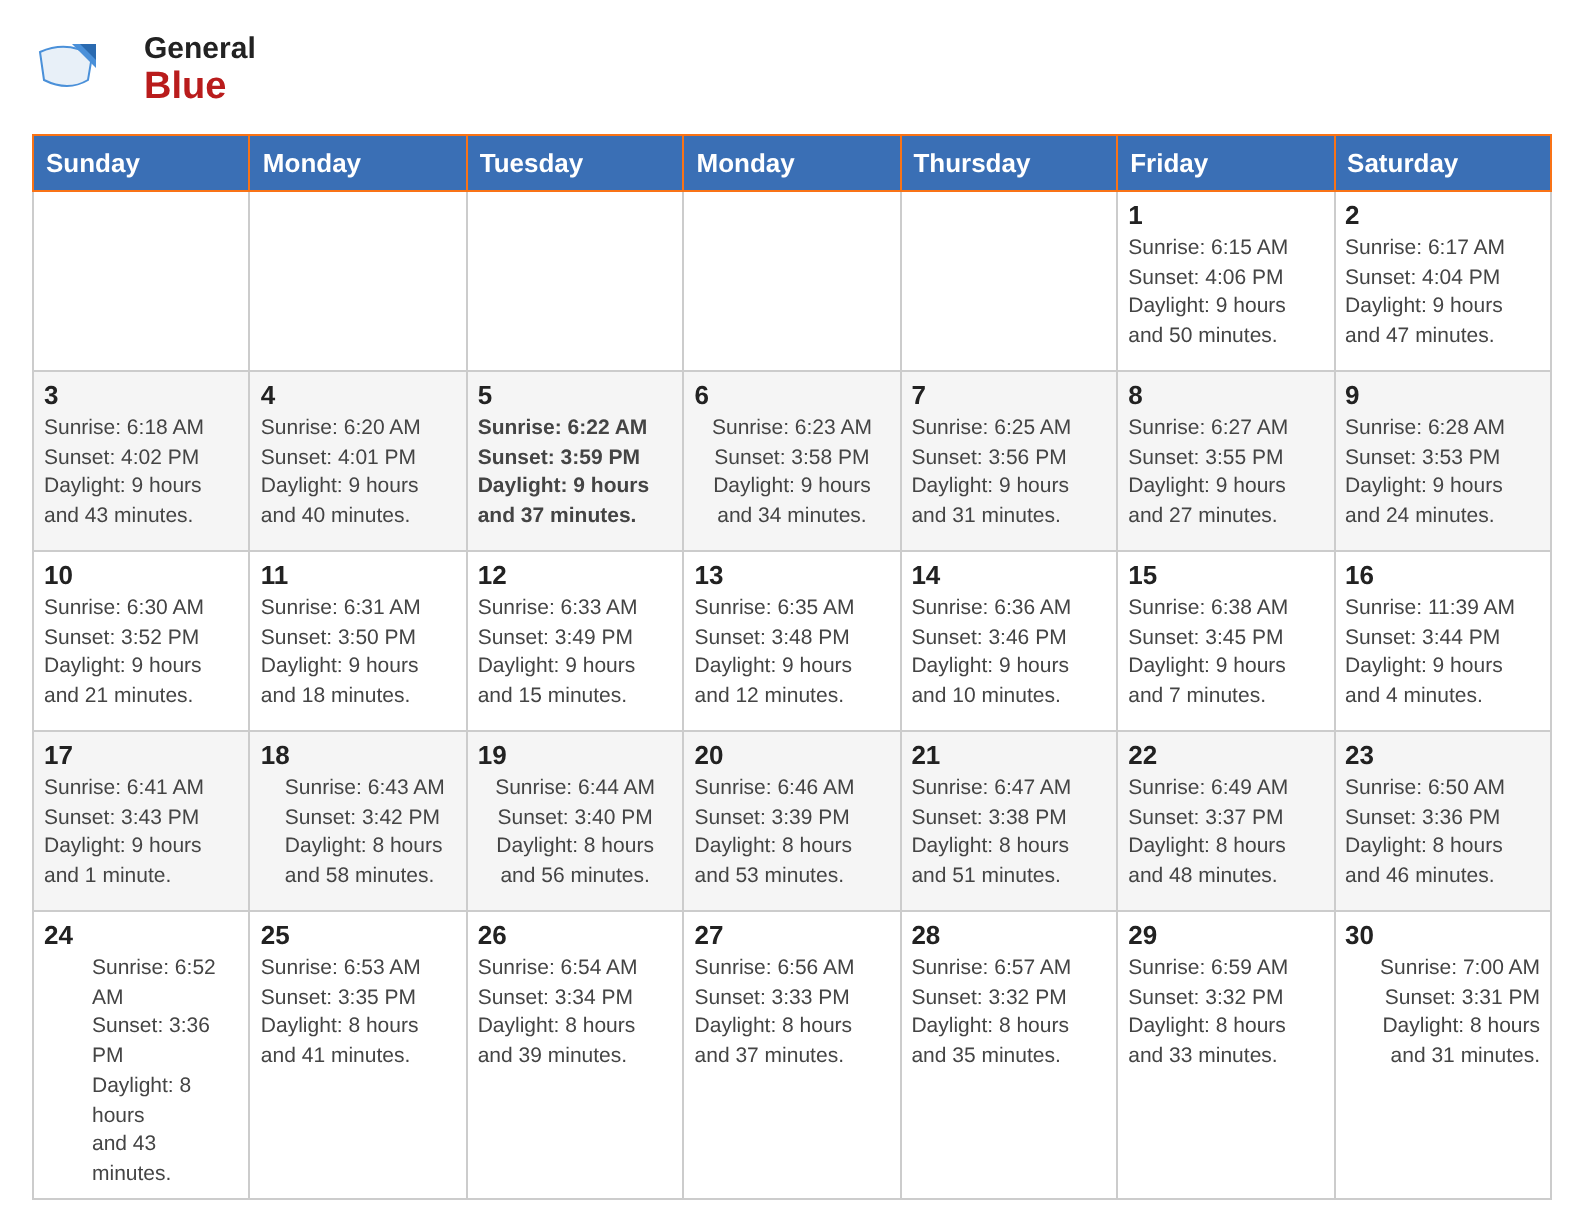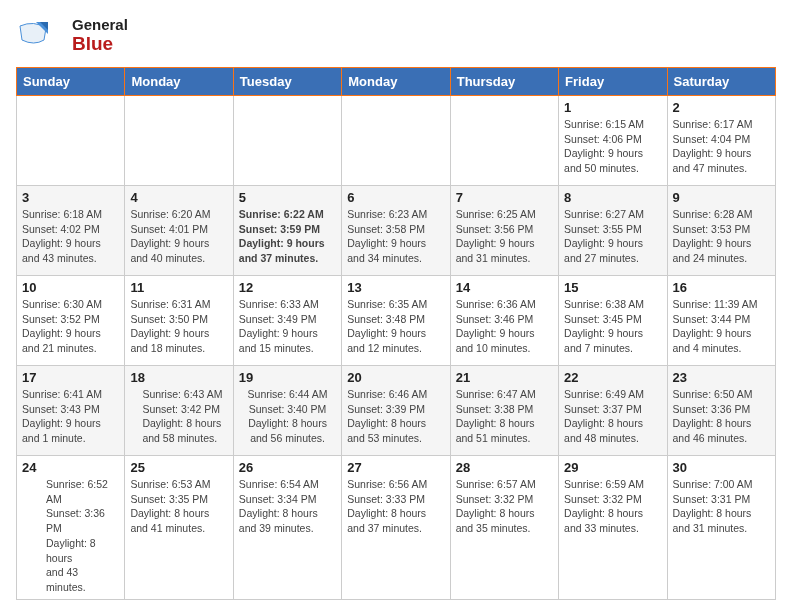--- a/index.html
+++ b/index.html
@@ -152,21 +152,21 @@
         </td>
         <td>
           <span class="day-number">5</span>
           <div class="day-info" style="white-space: pre-line; font-weight: bold;">Sunrise: 6:22 AM
 Sunset: 3:59 PM
 Daylight: 9 hours
 and 37 minutes.</div>
         </td>
         <td>
           <span class="day-number">6</span>
-          <div class="day-info" style="white-space: pre-line;">Sunrise: 6:23 AM
+          <div class="day-info" style="white-space: pre-line; text-align: center;">Sunrise: 6:23 AM
 Sunset: 3:58 PM
 Daylight: 9 hours
 and 34 minutes.</div>
         </td>
         <td>
           <span class="day-number">7</span>
           <div class="day-info" style="white-space: pre-line;">Sunrise: 6:25 AM
 Sunset: 3:56 PM
 Daylight: 9 hours
 and 31 minutes.</div>
@@ -326,20 +326,20 @@
         </td>
         <td>
           <span class="day-number">29</span>
           <div class="day-info" style="white-space: pre-line;">Sunrise: 6:59 AM
 Sunset: 3:32 PM
 Daylight: 8 hours
 and 33 minutes.</div>
         </td>
         <td>
           <span class="day-number">30</span>
-          <div class="day-info" style="white-space: pre-line;">Sunrise: 7:00 AM
+          <div class="day-info" style="white-space: pre-line; text-align: right;">Sunrise: 7:00 AM
 Sunset: 3:31 PM
 Daylight: 8 hours
 and 31 minutes.</div>
         </td>
       </tr>
     </tbody>
 </table>
 
 </body></html>

